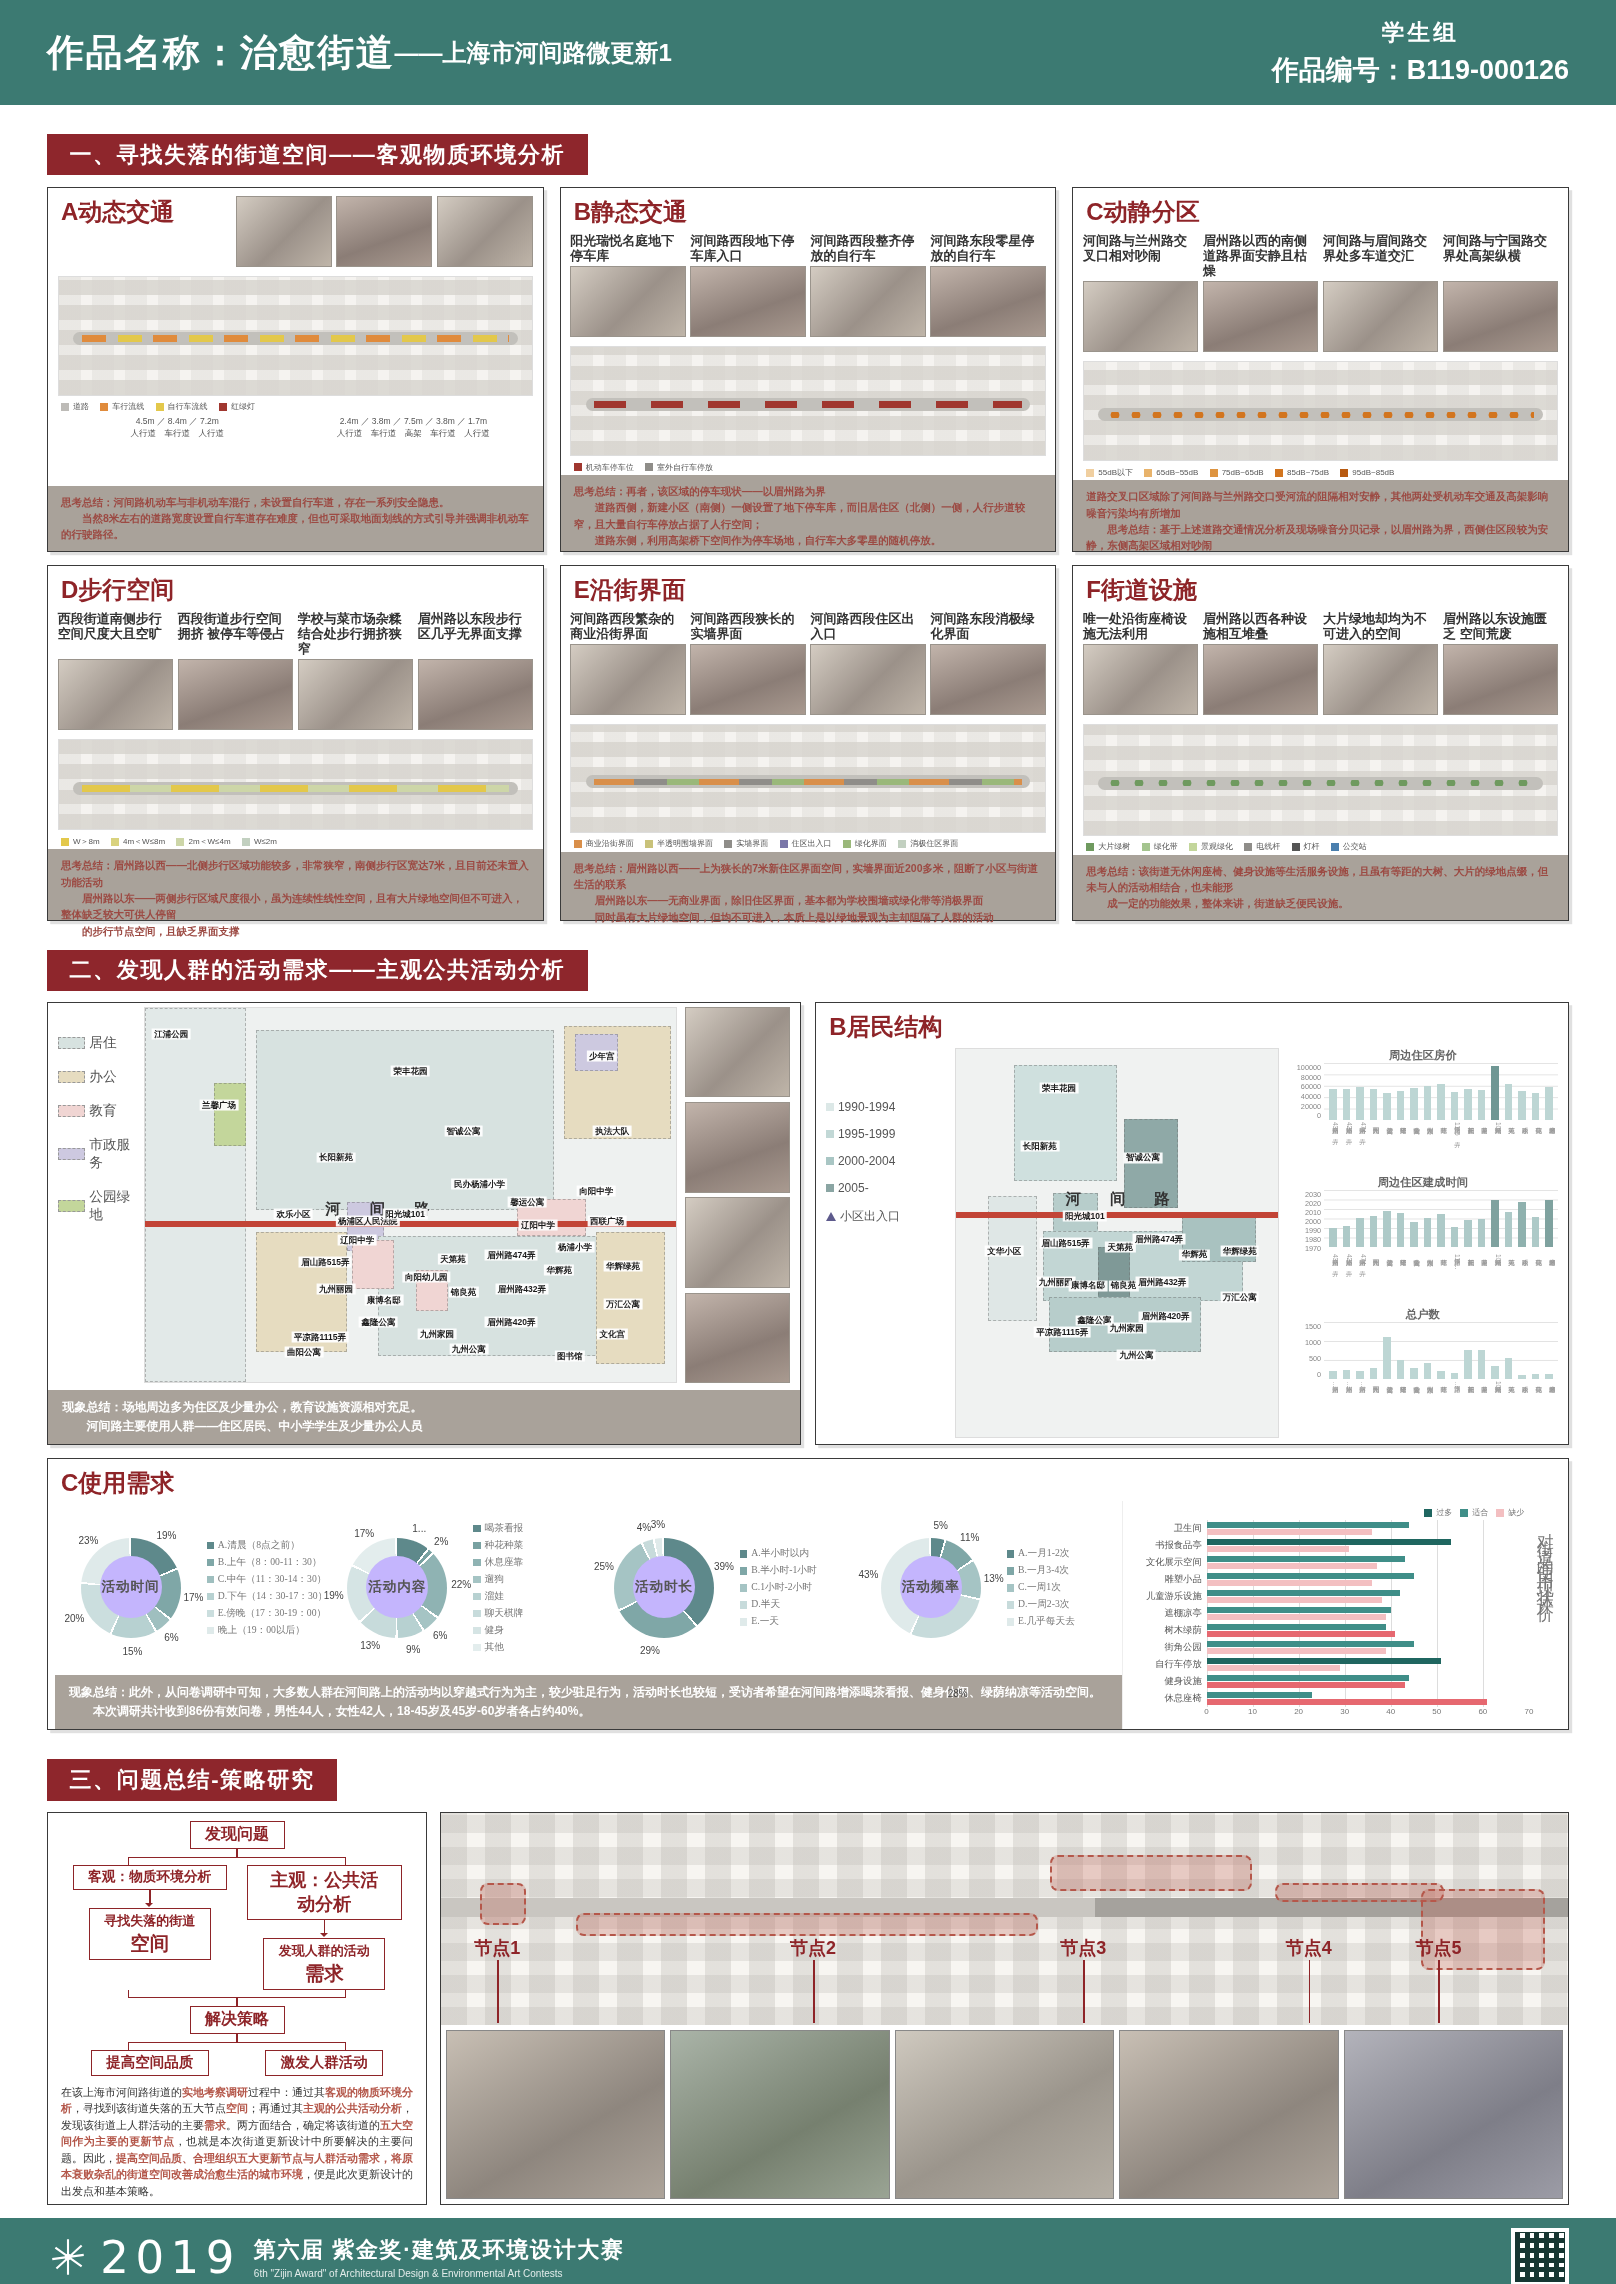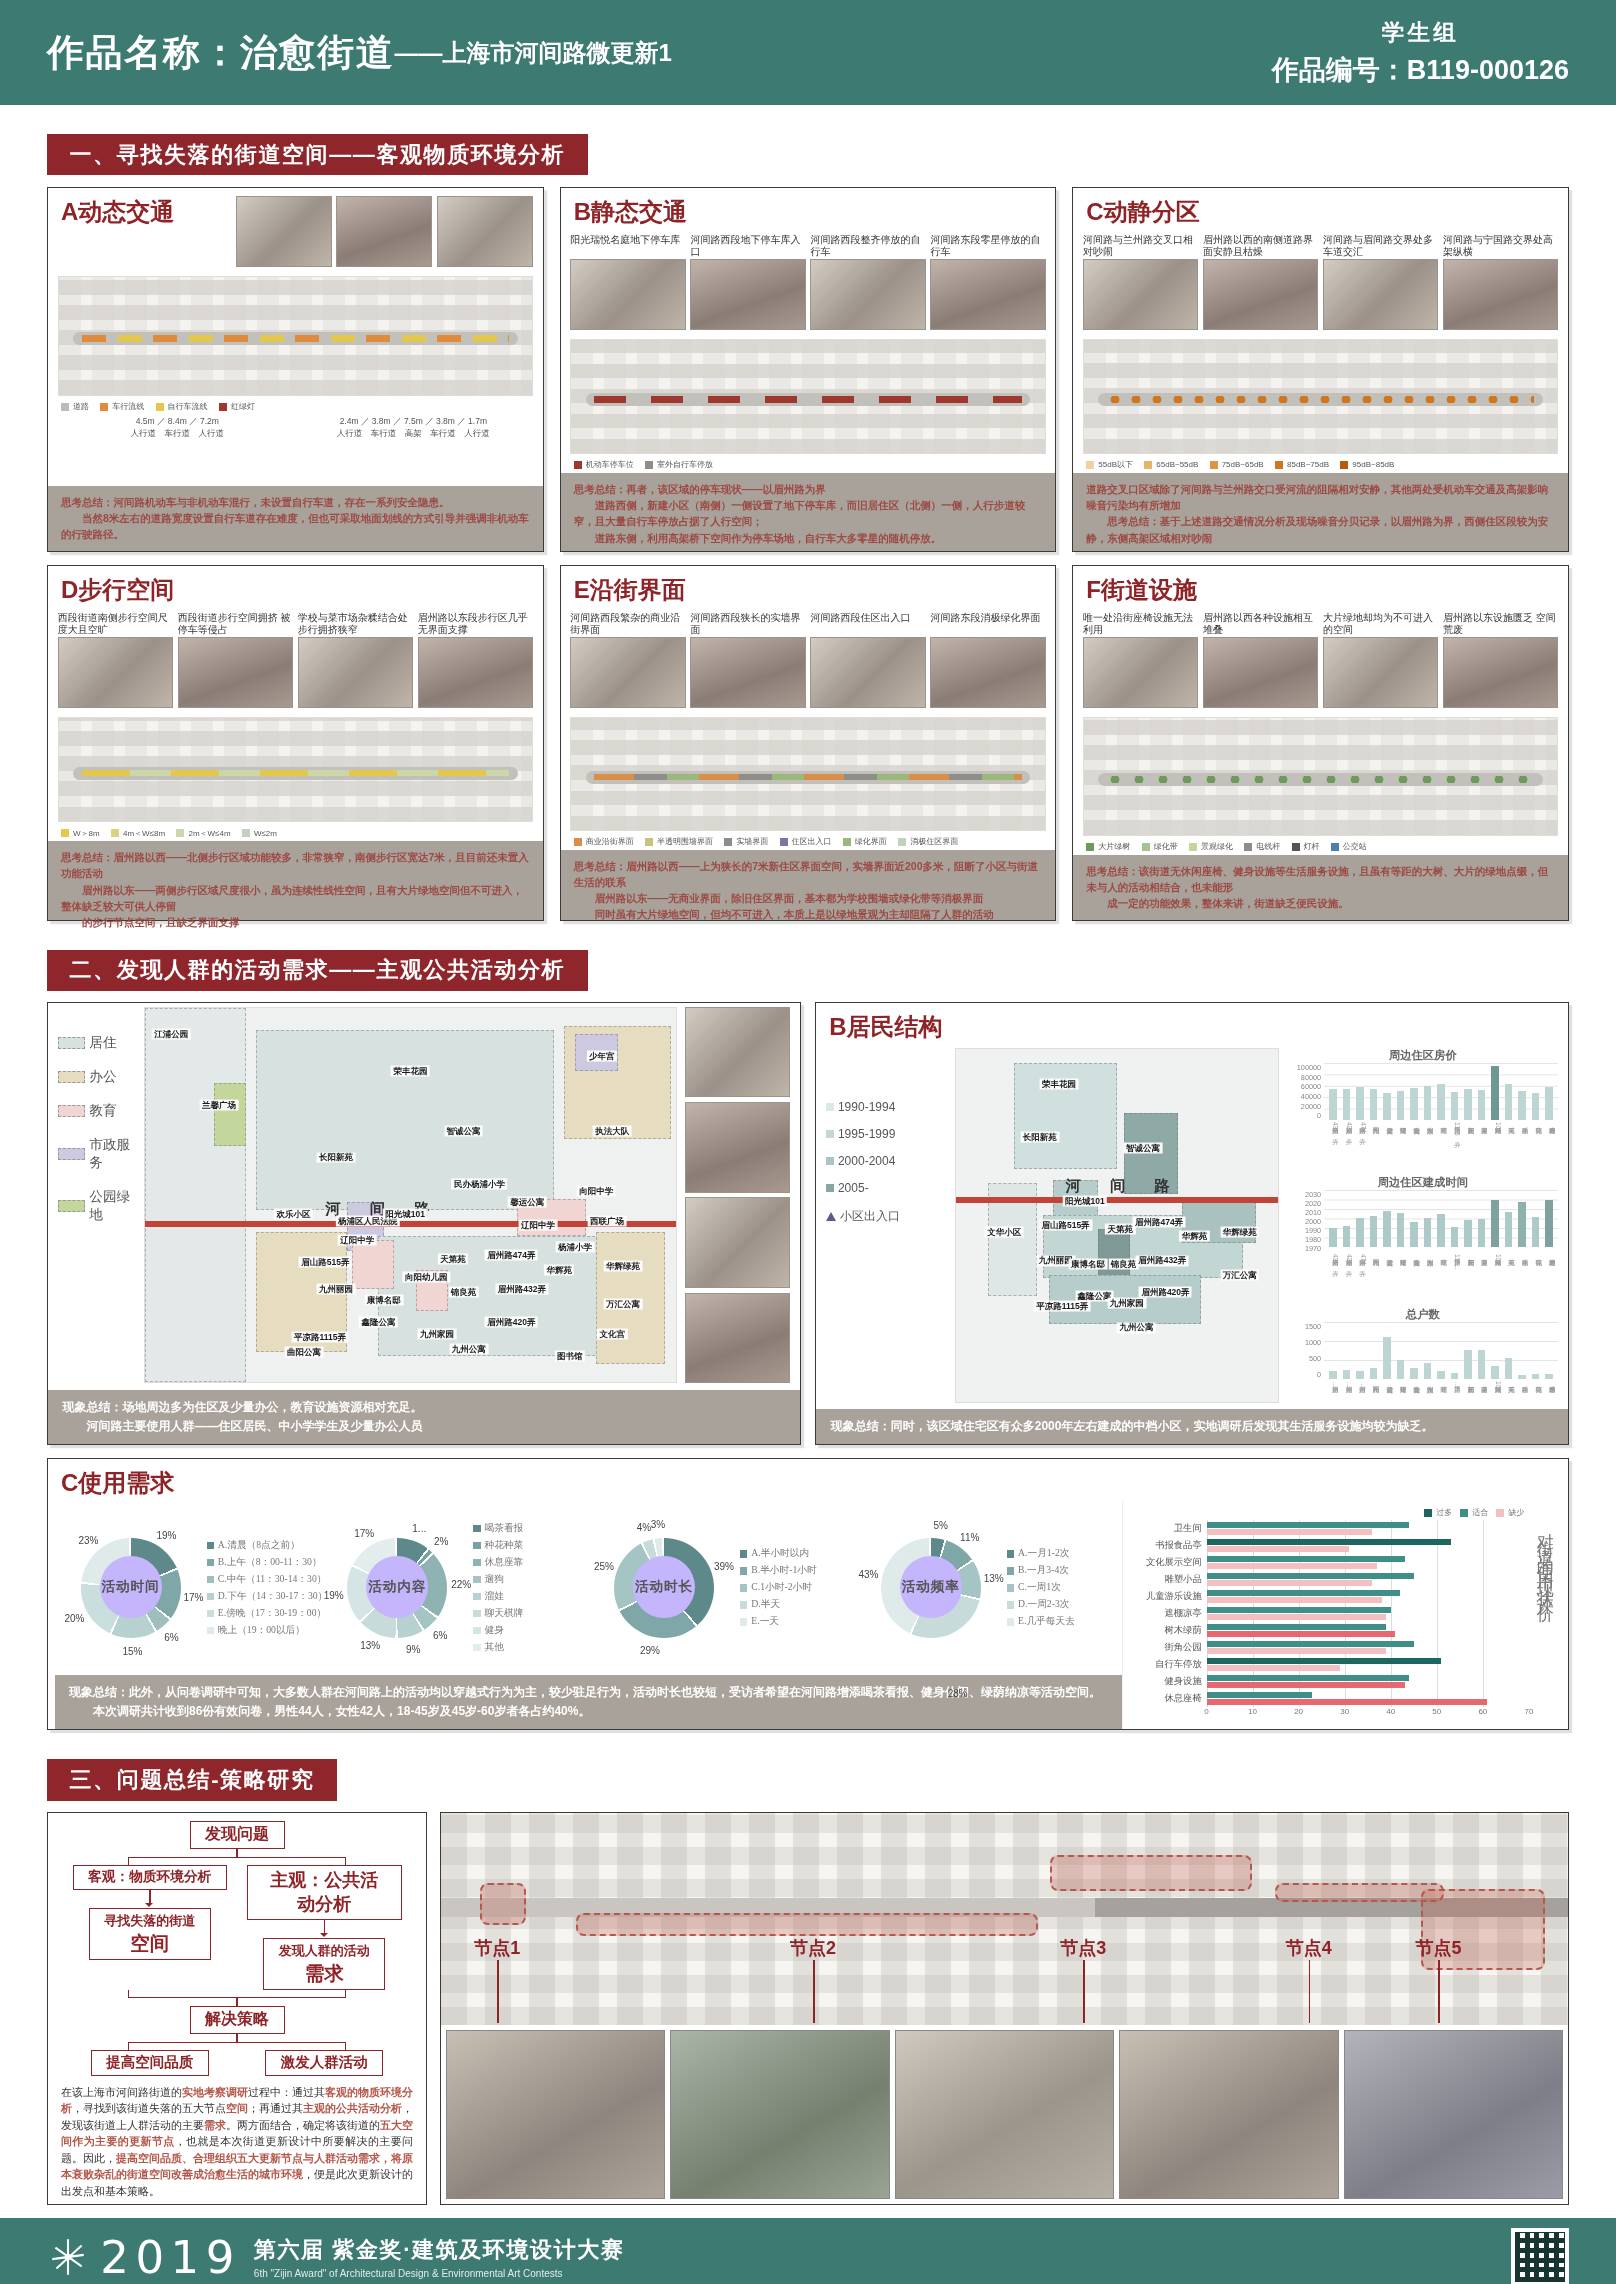--- a/index.html
+++ b/index.html
@@ -20,21 +20,21 @@
   .qr i{display:block;width:100%;height:100%;background-image:repeating-linear-gradient(0deg,#173632 0 4.8px,transparent 4.8px 9.7px),repeating-linear-gradient(90deg,#173632 0 4.8px,#fff 4.8px 9.7px)}
   main{padding:0 47px}
   .banner{display:inline-block;background:#8e262c;color:#fff;font-weight:bold;font-size:22px;padding:5.7px 22.6px;letter-spacing:1.6px}
   .bwrap{margin:29px 0 11.3px}
   
   .grid3{display:grid;grid-template-columns:1fr 1fr 1fr;gap:16px}
   .grid3.r1 .panel{height:365px}.grid3.r2 .panel{height:356px;margin-top:13px}
   .panel{background:#fff;border:1.6px solid #3a3a3a;display:flex;flex-direction:column;box-shadow:3.2px 3.2px 0 rgba(0,0,0,.12)}
   .ptitle{color:#8e2428;font-weight:bold;font-size:24px;padding:8px 13px 1.6px}
   .caps{display:flex;gap:4.8px;padding:4.8px 9.7px 0}
-  .caps span{flex:1;font-size:10px;color:#333;line-height:1.15;font-weight:normal}
+  .caps span{flex:1;font-size:13px;color:#333;line-height:1.15;font-weight:bold}
   .photos{display:flex;gap:4.8px;padding:2.4px 9.7px}
   .photo{flex:1;height:71px;border:0.8px solid #9a948c;background:linear-gradient(135deg,#d4ccc2,#9b9189 55%,#bfb5a9)}
   .photos.a{width:64%;margin-left:auto;margin-top:-36px}
   .photo.t2{background:linear-gradient(160deg,#c2b4ab,#8b7d76 60%,#a99a90)}
   .map1{margin:6.5px 9.7px 3.2px;height:120px;position:relative;border:0.8px solid #ddd;background:repeating-linear-gradient(0deg,rgba(214,211,205,.8) 0 14.5px,transparent 14.5px 25px),repeating-linear-gradient(90deg,rgba(233,231,227,.9) 0 22px,transparent 22px 33px),#f5f3f0}
   .r2 .map1{height:136px}
   .mroad{position:absolute;left:3%;right:3%;top:47%;height:13px;background:#c2c0bb;border-radius:6.5px}
   .acc{position:absolute;left:2%;right:2%;top:3.2px;height:6.5px}
   .acc-a{background:repeating-linear-gradient(90deg,#e08b3c 0 24px,transparent 24px 36px,#e3c84b 36px 60px,transparent 60px 71px)}
   .acc-b{background:repeating-linear-gradient(90deg,#a0372f 0 32px,transparent 32px 57px)}
@@ -722,23 +722,20 @@
                   <span>荣丰花园</span>
                   <span>阳光城101</span>
                   <span>天第苑</span>
                   <span>欢乐小区</span>
                   <span>锦良苑</span>
                   <span>康博名邸</span>
                 </div>
               </div>
           </div>
         </div>
-        <div class="summary2">
-            <div class="sline">现象总结：同时，该区域住宅区有众多2000年左右建成的中档小区，实地调研后发现其生活服务设施均较为缺乏。</div>
-          </div>
       </div>
     </div>
 
     <div class="panel p2c">
       <div class="ptitle">C使用需求</div>
       <div class="p2c-body">
         <div class="c-left">
           <div class="donut-row">
             <div class="dgroup">
               <div class="donut-box" style="width: 152px; height: 139px;">

